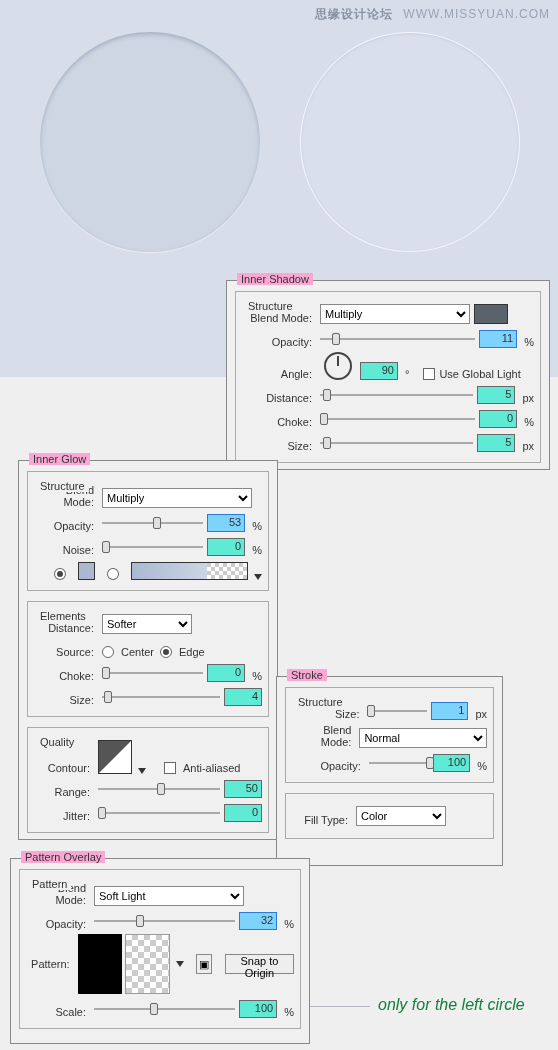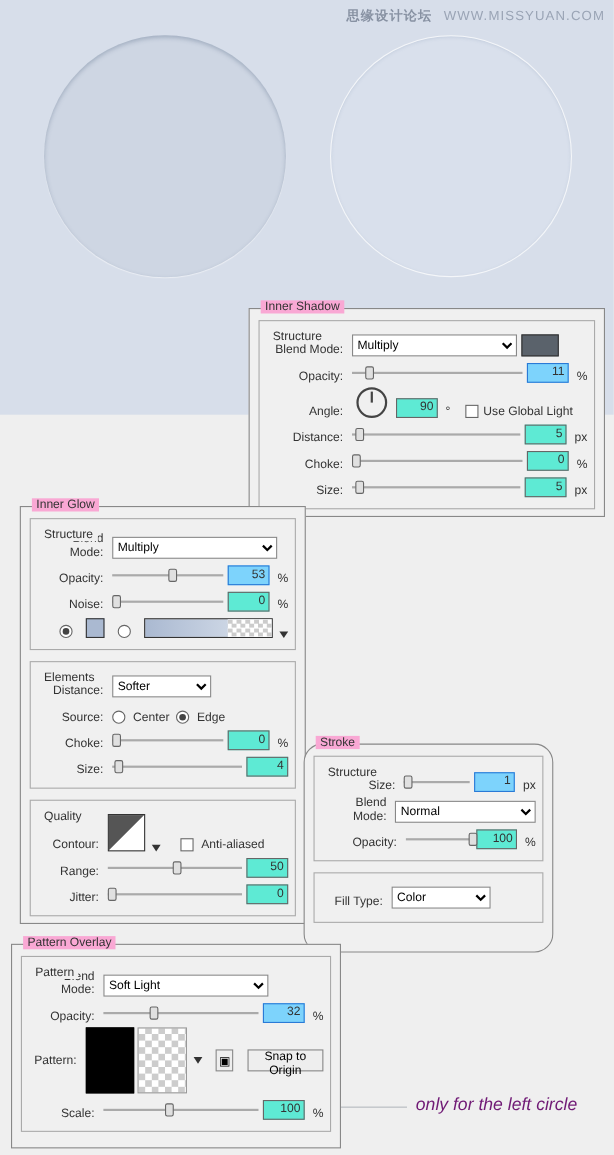--- a/index.html
+++ b/index.html
@@ -48,27 +48,27 @@
 .color-sw-sm { width:18px; height:18px; border:1px solid #333; background:#aab9d1; }
 
 .contour { width:34px; height:34px; border:1px solid #333; background:linear-gradient(135deg,#555 49%,#fff 51%); }
 .drop { width:0; height:0; border-left:4px solid transparent; border-right:4px solid transparent; border-top:6px solid #333; margin-left:2px; }
 
 .pattern-sw { width:60px; height:60px; border:2px solid #000; background:#000; }
 .pattern-bg { width:60px; height:60px; border:1px solid #999; background:repeating-conic-gradient(#ccc 0 25%,#fff 0 50%) 0/12px 12px; margin-left:-1px; }
 .btn { border:1px solid #888; background:#eee; height:20px; padding:0 8px; font-size:11px; }
 .btn.sm{ width:22px; padding:0; }
 
-.caption { position:absolute; color:#701a75; font-size:16px; font-style:italic; }
+.caption { position:absolute; color:#15803d; font-size:16px; font-style:italic; }
 .caption-line { position:absolute; height:1px; background:#b5b9bf; }
 
 
 #p-inner-shadow { left:226px; top:280px; width:324px; height:190px; }
 #p-inner-glow { left:18px; top:460px; width:260px; height:380px; }
-#p-stroke { left:276px; top:676px; width:227px; height:190px;border-radius:17px; }
+#p-stroke { left:276px; top:676px; width:227px; height:190px; }
 #p-pattern  { left:10px; top:858px; width:300px; height:186px; }
 </style>
 </head>
 <body>
 
 <div class="hero">
   <div class="circle left"></div>
   <div class="circle right"></div>
   <div class="watermark">
     <span class="cn">思缘设计论坛</span>

